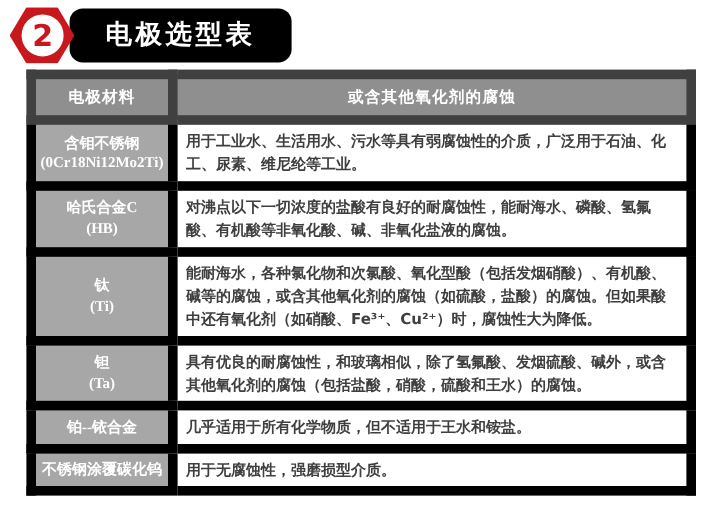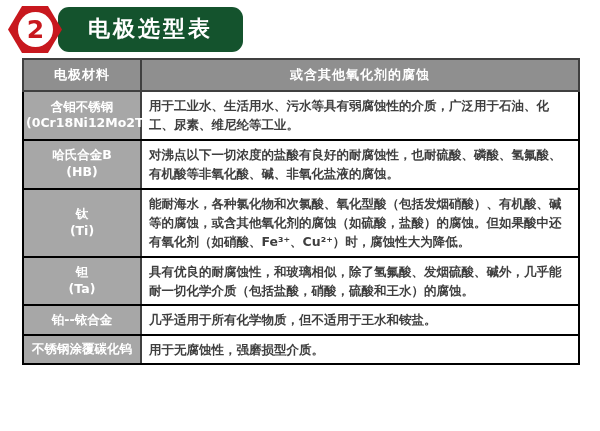--- a/index.html
+++ b/index.html
@@ -35,38 +35,38 @@
     display: flex; align-items: center; justify-content: center;
   }
   .badge-num {
     color: #c8181e;
     font-size: 25px;
     font-weight: bold;
     line-height: 1;
   }
   .title-banner {
     margin-left: -4px;
-    background: #14532d;
+    background: #000000;
     color: #ffffff;
     font-size: 22px;
     font-weight: bold;
     letter-spacing: 3px;
     padding: 7px 30px 8px 30px;
     border-radius: 11px;
   }
   table.spec-table {
     position: absolute;
     top: 58px; left: 22px;
     width: 558px;
     border-collapse: collapse;
     table-layout: fixed;
     border: 2px solid #404040;
   }
   .spec-table th, .spec-table td {
-    border: 2px solid #000000;
+    border: 8px solid #000000;
     vertical-align: middle;
   }
   .spec-table col.c1 { width: 118px; }
   .spec-table th.col-header {
     background: #8f8f8f;
     color: #ffffff;
     font-size: 13px;
     font-weight: bold;
     text-align: center;
     padding: 6px 2px;
@@ -75,20 +75,21 @@
   }
   .spec-table th.mat {
     background: #a7a7a7;
     color: #ffffff;
     font-size: 12.5px;
     font-weight: bold;
     text-align: center;
     padding: 4px 2px;
     line-height: 1.35;
     border-right: 2px solid #404040;
+    font-family: Liberation Serif, serif;
   }
   .spec-table td.desc {
     background: #ffffff;
     color: #3f3f3f;
     font-size: 12.5px;
     font-weight: bold;
     text-align: left;
     padding: 4px 7px;
     line-height: 1.55;
     margin-left: 36px;
@@ -121,38 +122,38 @@
   <tbody>
       <tr>
         <th class="mat">
           <div>含钼不锈钢</div>
           <div>(0Cr18Ni12Mo2Ti)</div>
         </th>
         <td class="desc">用于工业水、生活用水、污水等具有弱腐蚀性的介质，广泛用于石油、化工、尿素、维尼纶等工业。</td>
       </tr>
       <tr>
         <th class="mat">
-          <div>哈氏合金B</div>
+          <div>哈氏合金C</div>
           <div>(HB)</div>
         </th>
-        <td class="desc">对沸点以下一切浓度的盐酸有良好的耐腐蚀性，也耐硫酸、磷酸、氢氟酸、有机酸等非氧化酸、碱、非氧化盐液的腐蚀。</td>
+        <td class="desc">对沸点以下一切浓度的盐酸有良好的耐腐蚀性，能耐海水、磷酸、氢氟酸、有机酸等非氧化酸、碱、非氧化盐液的腐蚀。</td>
       </tr>
       <tr>
         <th class="mat">
           <div>钛</div>
           <div>(Ti)</div>
         </th>
         <td class="desc">能耐海水，各种氯化物和次氯酸、氧化型酸（包括发烟硝酸）、有机酸、碱等的腐蚀，或含其他氧化剂的腐蚀（如硫酸，盐酸）的腐蚀。但如果酸中还有氧化剂（如硝酸、Fe³⁺、Cu²⁺）时，腐蚀性大为降低。</td>
       </tr>
       <tr>
         <th class="mat">
           <div>钽</div>
           <div>(Ta)</div>
         </th>
-        <td class="desc">具有优良的耐腐蚀性，和玻璃相似，除了氢氟酸、发烟硫酸、碱外，几乎能耐一切化学介质（包括盐酸，硝酸，硫酸和王水）的腐蚀。</td>
+        <td class="desc">具有优良的耐腐蚀性，和玻璃相似，除了氢氟酸、发烟硫酸、碱外，或含其他氧化剂的腐蚀（包括盐酸，硝酸，硫酸和王水）的腐蚀。</td>
       </tr>
       <tr>
         <th class="mat">
           <div>铂--铱合金</div>
         </th>
         <td class="desc">几乎适用于所有化学物质，但不适用于王水和铵盐。</td>
       </tr>
       <tr>
         <th class="mat">
           <div>不锈钢涂覆碳化钨</div>

